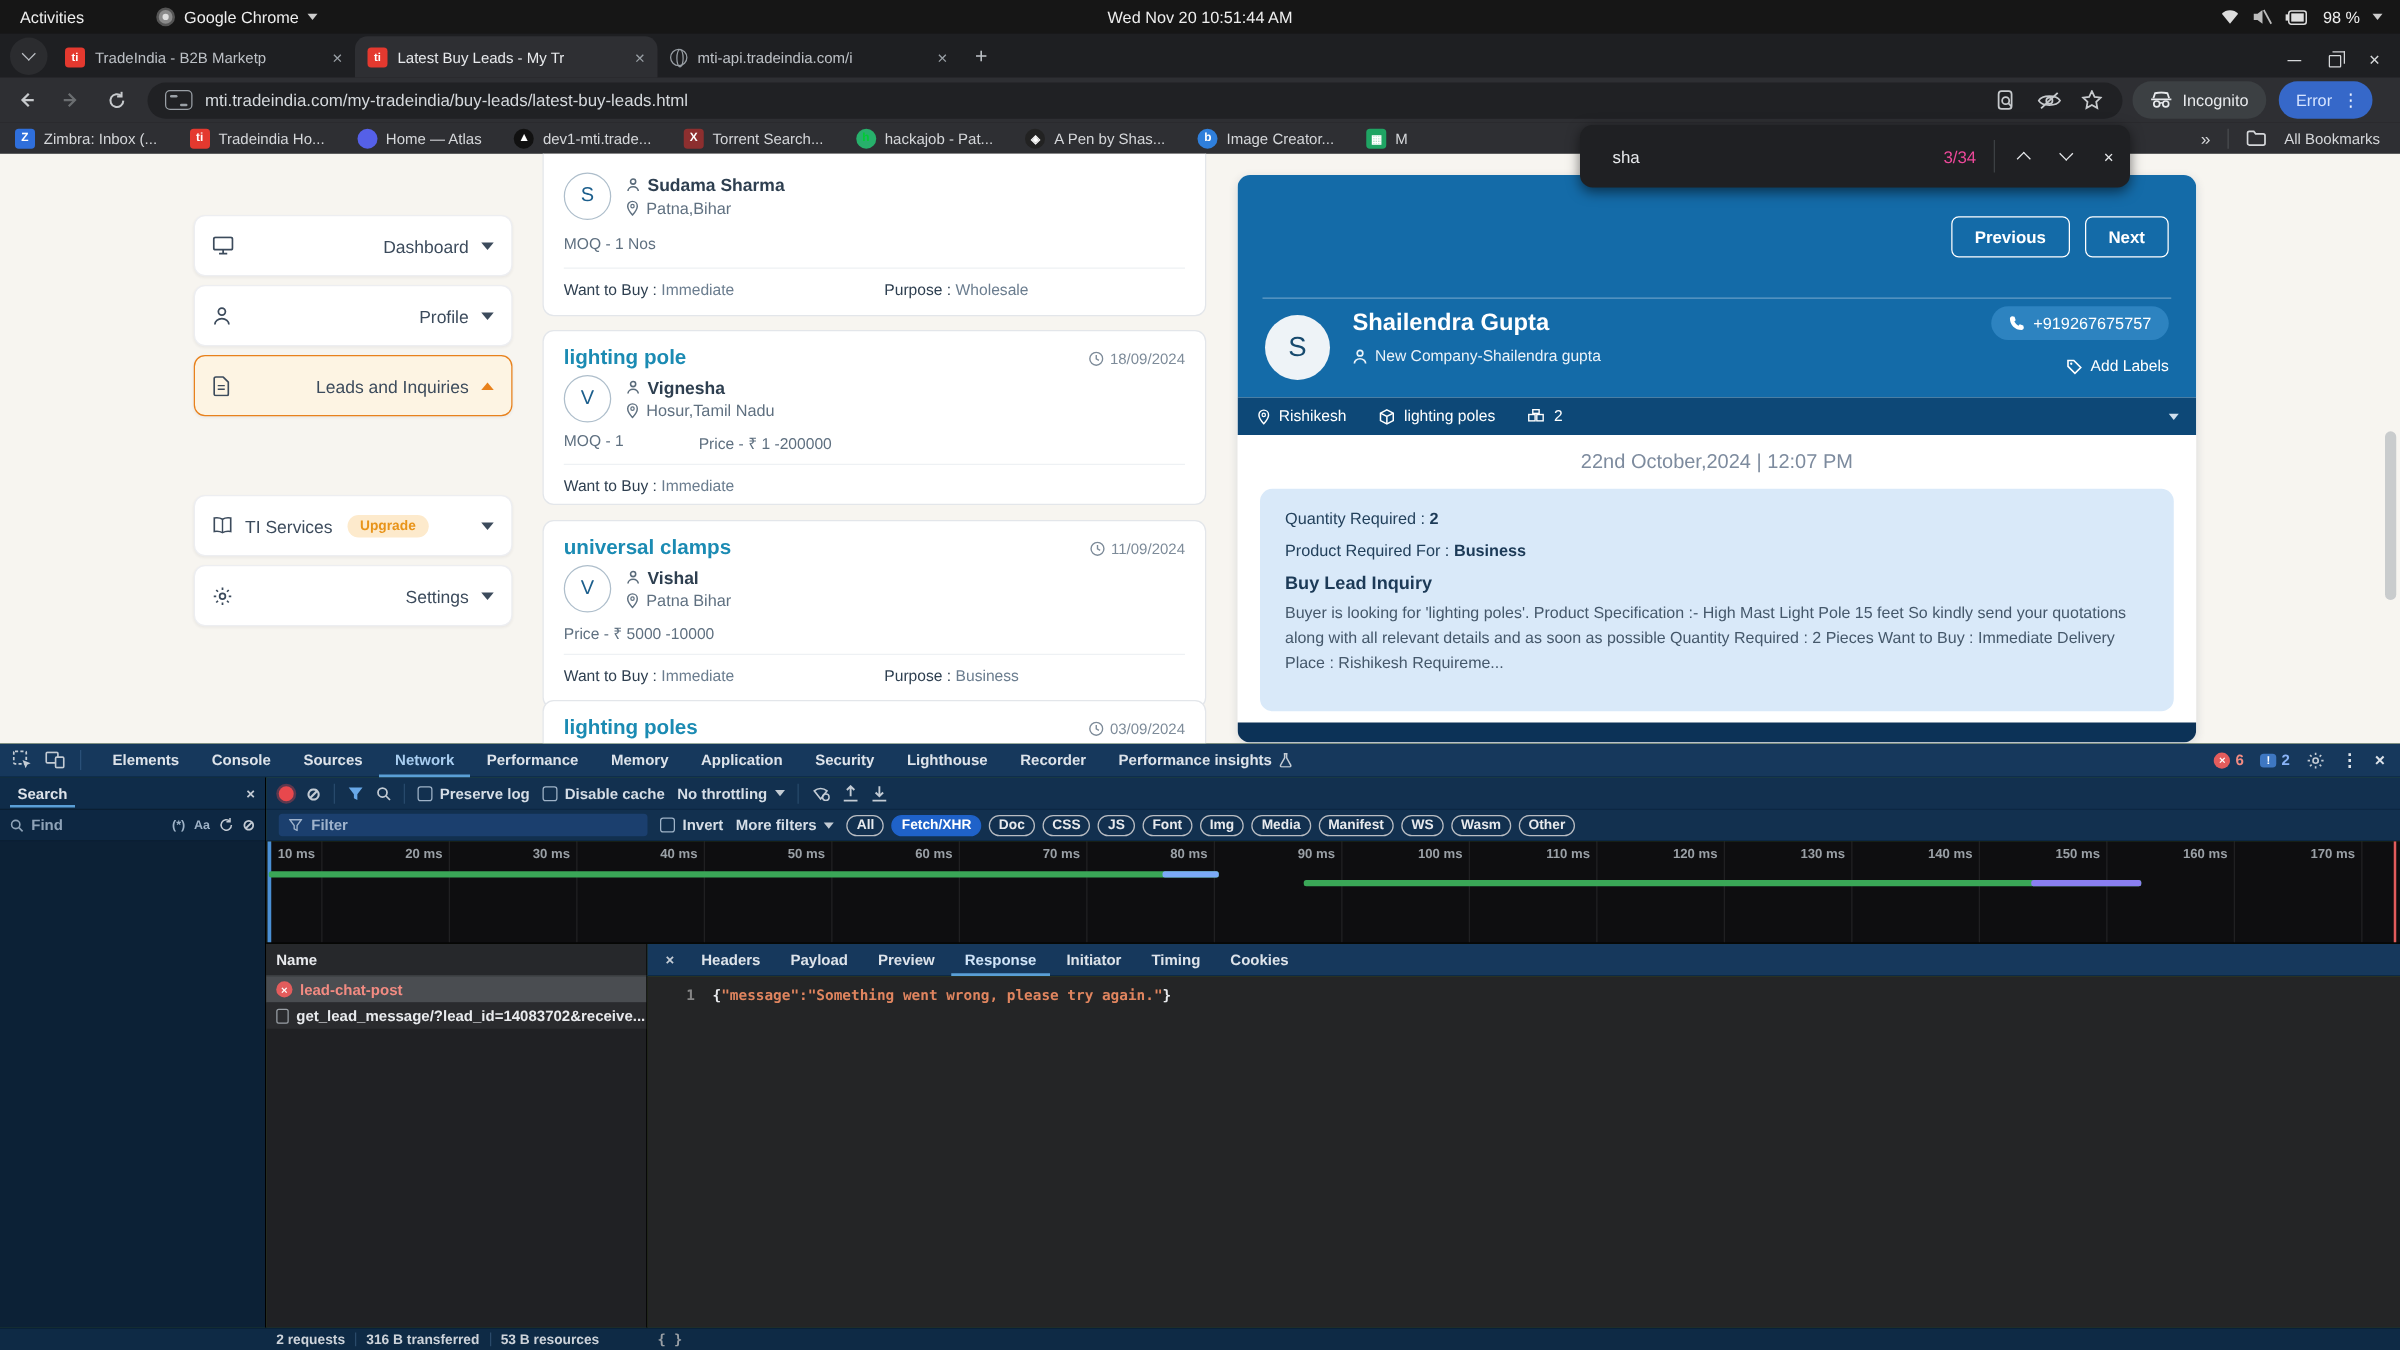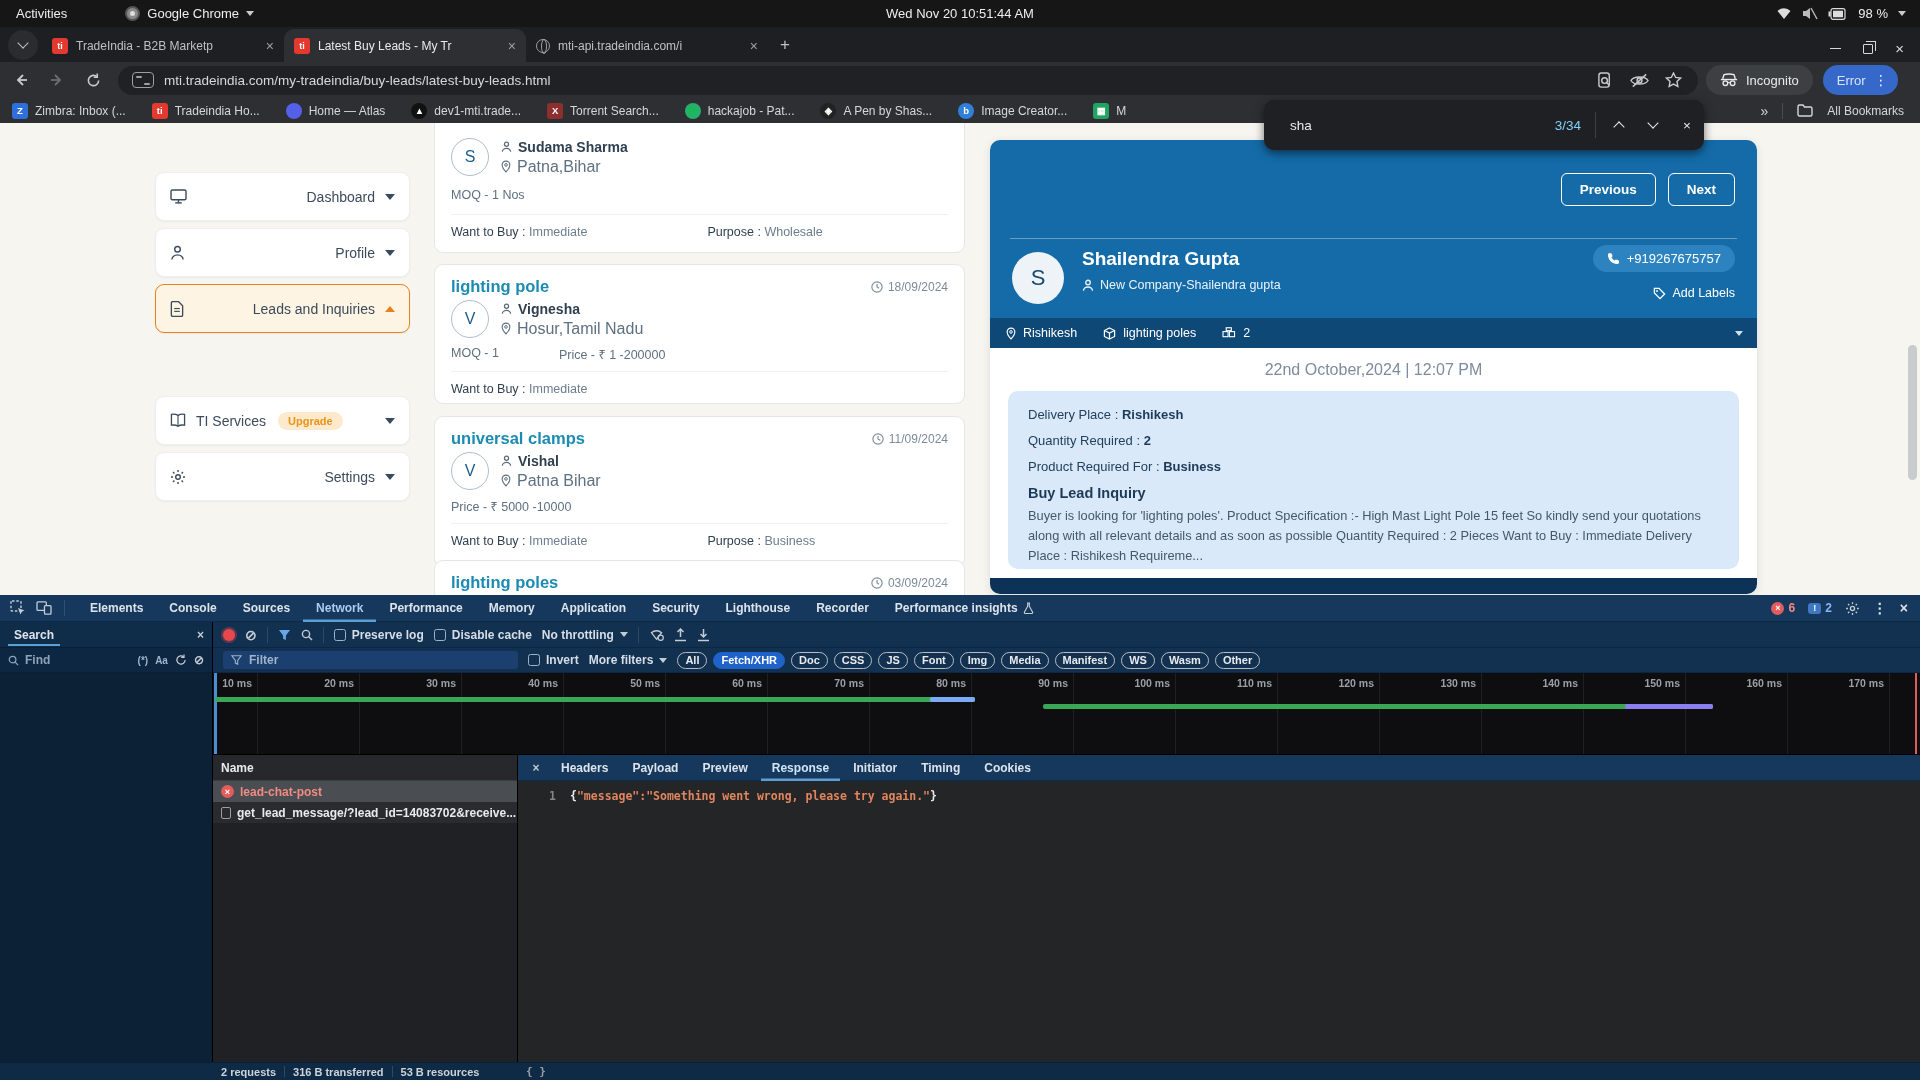--- a/index.html
+++ b/index.html
@@ -59,21 +59,21 @@
   .fv.zimbra{background:#2f6fdb;} .fv.ti{background:#e4392f;border-radius:3px;} .fv.atlas{background:#5560e8;border-radius:50%;}
   .fv.dev1{background:#111;border-radius:50%;} .fv.torrent{background:#8d2f2f;} .fv.hack{background:#27b06b;border-radius:50%;color:#0c3;}
   .fv.pen{background:#222;border-radius:50%;} .fv.imgc{background:#2f7fdb;border-radius:50%;} .fv.msheet{background:#1fa463;border-radius:3px;}
   .bm-right { margin-left:auto; display:flex; align-items:center; gap:14px; padding-right:16px; }
   .bm-sep { width:1px; height:16px; background:#4a4d50; }
 
   
   .findbar { position:absolute; top:100px; left:1264px; width:440px; height:50px; background:#1f2023; border-radius:10px;
              box-shadow:0 3px 10px rgba(0,0,0,.55); display:flex; align-items:center; z-index:40; color:#e8eaed; font-size:13.5px;}
   .findbar .query { padding-left:26px; flex:1; }
-  .findbar .count { color:#7dd3fc; margin-right:14px; }
+  .findbar .count { color:#ec4899; margin-right:14px; }
   .findbar .fsep { width:1px; height:26px; background:#3c4043; margin-right:6px;}
   .fbtn { width:34px; height:34px; display:flex; align-items:center; justify-content:center; color:#e8eaed;}
   .chev { width:8px;height:8px;border-left:1.8px solid #e8eaed;border-bottom:1.8px solid #e8eaed;display:inline-block;}
   .chev.up { transform:rotate(135deg); margin-top:4px;} .chev.down { transform:rotate(-45deg); margin-bottom:4px;}
 
   
   .viewport { position:absolute; top:123px; left:0; right:0; height:472px; background:#f7f5f0; overflow:hidden; }
 
   
   .side-item { position:absolute; left:155px; width:255px; height:49px; background:#fff; border:1px solid #edeef1; border-radius:9px;
@@ -87,21 +87,21 @@
 
   
   .lead-card { position:absolute; left:434px; width:531px; background:#fff; border:1px solid #e3e6ea; border-radius:9px; padding:12px 16px; }
   .lead-title-row { display:flex; align-items:center; justify-content:space-between; }
   .lead-title { color:#1b8bb3; font-size:16.5px; font-weight:bold; }
   .lead-date { color:#7d8b99; font-size:12px; display:flex; align-items:center; gap:5px;}
   .lead-head { display:flex; align-items:center; gap:12px; margin-top:8px;}
   .lead-avatar { width:38px; height:38px; border:1px solid #aebecb; border-radius:50%; color:#1b5e8c; font-size:16px;
                  display:flex; align-items:center; justify-content:center; }
   .lead-name { color:#2e3f50; font-size:14px; font-weight:bold; display:flex; align-items:center; gap:6px;}
-  .lead-loc { color:#5f7080; font-size:16px; display:flex; align-items:center; gap:6px; margin-top:3px;}
+  .lead-loc { color:#5f7080; font-size:13px; display:flex; align-items:center; gap:6px; margin-top:3px;}
   .lead-mid { color:#5f7080; font-size:12.5px; margin-top:12px; display:flex; gap:60px;}
   .lead-foot { border-top:1px solid #eef1f4; margin-top:12px; padding-top:10px; display:flex; gap:120px; font-size:12.5px; color:#2e3f50;}
   .lead-foot .val { color:#6b7d8f; }
 
   
   .panel { position:absolute; left:990px; top:17px; width:767px; height:454px; background:#fff; border-radius:10px; overflow:hidden;
            box-shadow:0 2px 8px rgba(20,40,70,.12); }
   .panel-head { background:#146ba8; height:178px; position:relative; color:#fff; }
   .ph-btns { position:absolute; top:33px; right:22px; display:flex; gap:12px; }
   .ph-btn { border:1.6px solid #fff; border-radius:6px; color:#fff; font-size:13.5px; font-weight:bold; padding:8px 18px; background:transparent;}
@@ -584,21 +584,20 @@
               <rect x="1" y="5" width="5.5" height="5.5" fill="none" stroke="#fff" stroke-width="1.2"></rect>
               <rect x="8" y="5" width="5.5" height="5.5" fill="none" stroke="#fff" stroke-width="1.2"></rect>
               <rect x="4.5" y="0.8" width="5.5" height="3.2" fill="none" stroke="#fff" stroke-width="1.2"></rect>
             </svg>
             <span>2</span>
           </span>
         <span class="subcaret"></span>
       </div>
       <div class="panel-date">22nd October,2024 | 12:07 PM</div>
       <div class="msg-card">
-        <div class="msg-field"><span>Delivery Place : </span><b>Rishikesh</b></div>
         <div class="msg-field"><span>Quantity Required : </span><b>2</b></div>
         <div class="msg-field"><span>Product Required For : </span><b>Business</b></div>
         <div class="msg-h">Buy Lead Inquiry</div>
         <div class="msg-body"><span>Buyer is looking for 'lighting poles'. Product Specification :- High Mast Light Pole 15 feet So kindly send your quotations along with all relevant details and as soon as possible Quantity Required : 2 Pieces Want to Buy : Immediate Delivery Place : Rishikesh Requireme...</span> </div>
       </div>
       <div class="panel-foot"></div>
     </div>
 
     <div class="vscroll"></div>
   </div>

